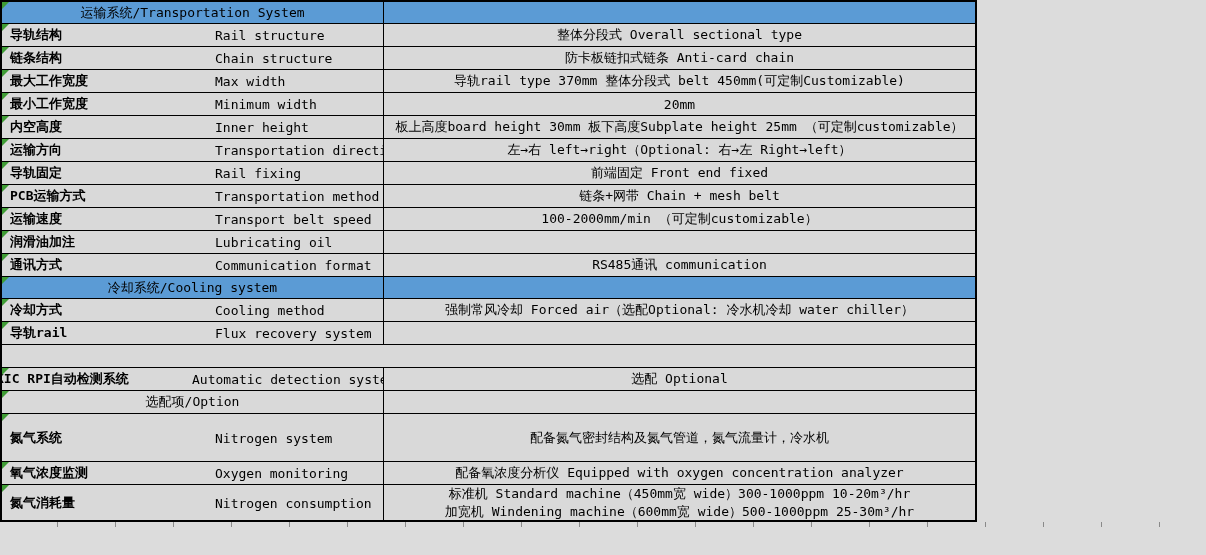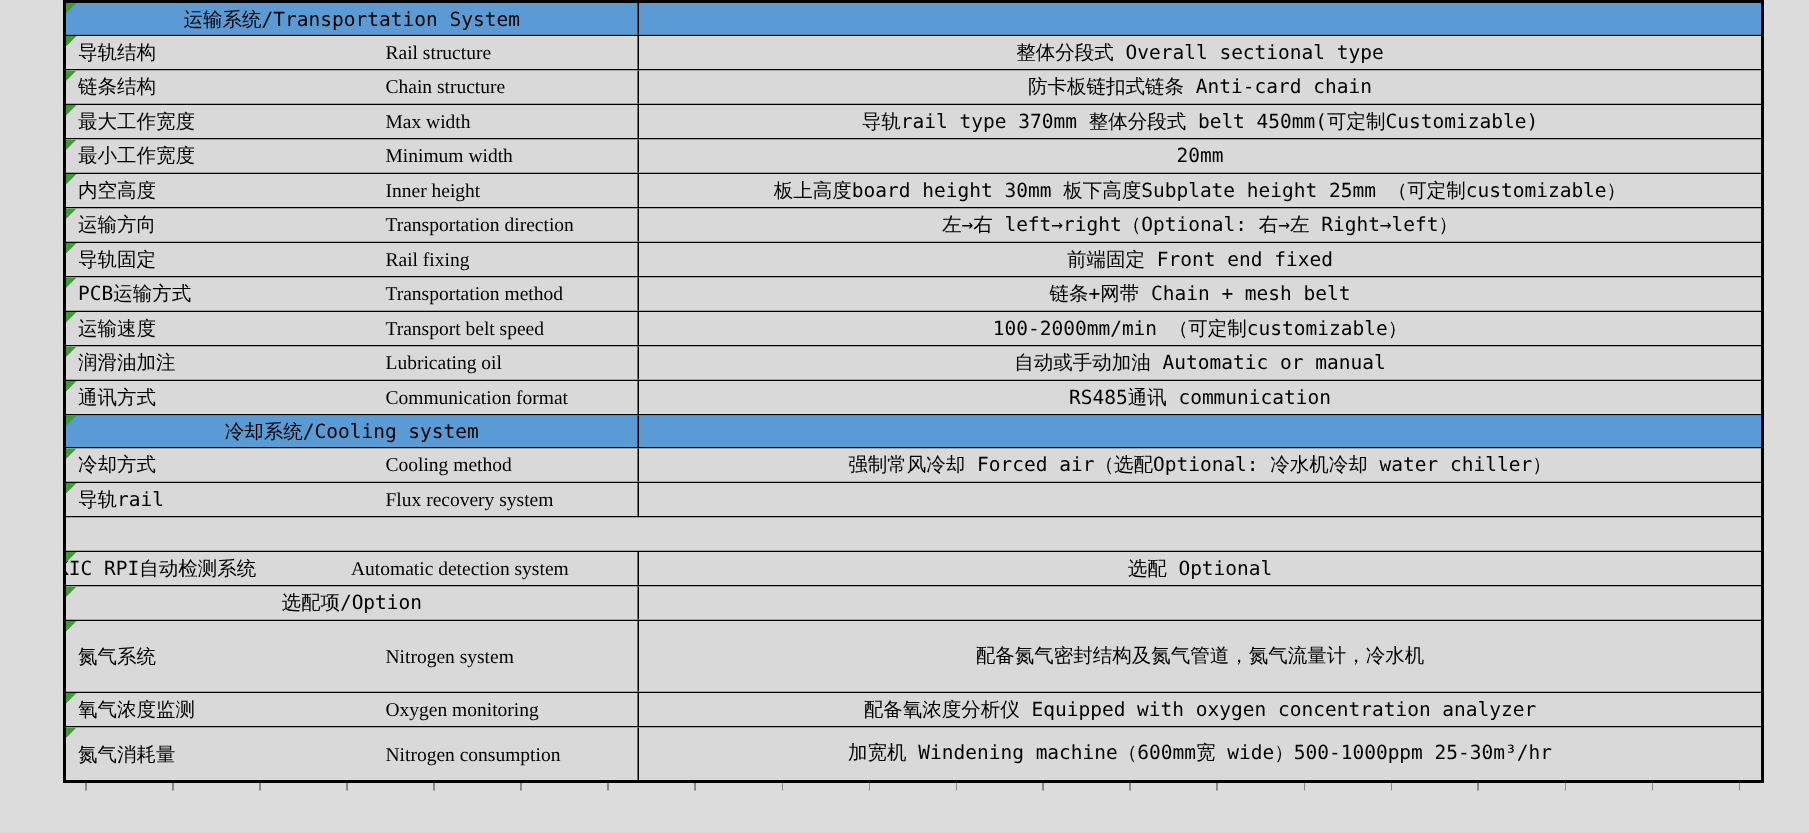--- a/index.html
+++ b/index.html
@@ -11,27 +11,26 @@
     --tick:#8a8a8a;
   }
   html,body{margin:0;padding:0;}
   body{
     width:1206px;height:555px;overflow:hidden;
     background:var(--below_bg);
     font-family:"DejaVu Sans Mono","Liberation Mono",monospace;
     font-size:13px;color:#000;
   }
   .sheet{
-    width:1134px;box-sizing:border-box;
+    width:977px;box-sizing:border-box;
     border-top:2px solid var(--border);
     border-left:2px solid var(--border);
     border-right:2px solid var(--border);
     border-bottom:2px solid var(--border);
     background:var(--cell_bg);
-    margin-left:42px;
   }
   .row{display:flex;border-bottom:1px solid var(--border);}
   .row:last-child{border-bottom:none;}
   .h-n{height:22px;}   
   .h-s{height:21px;}   
   .h-t{height:47px;}   
   .h-m{height:35px;}   
   .label-cell{
     position:relative;width:381px;flex:0 0 381px;
     border-right:1px solid var(--border);
@@ -41,28 +40,28 @@
     position:relative;flex:1 1 auto;overflow:hidden;
     display:flex;align-items:center;justify-content:center;
     text-align:center;background:var(--cell_bg);
   }
   .section .label-cell,.section .value-cell{background:var(--header_bg);}
   .tri{
     position:absolute;top:0;left:0;width:0;height:0;
     border-top:7px solid var(--triangle);
     border-right:7px solid transparent;z-index:2;
   }
-  .zh{position:absolute;left:8px;top:50%;transform:translateY(-50%);white-space:nowrap;}
-  .en{position:absolute;left:213px;top:50%;transform:translateY(-50%);white-space:nowrap;font-family:Liberation Serif, serif;}
+  .zh{position:absolute;left:8px;top:50%;transform:translateY(-50%);white-space:nowrap;font-weight:bold;}
+  .en{position:absolute;left:213px;top:50%;transform:translateY(-50%);white-space:nowrap;}
   .kic .zh{left:-6px;}
   .kic .en{left:190px;}
   .center-label{display:flex;align-items:center;justify-content:center;text-align:center;}
   .center-label .ctr{white-space:nowrap;}
   .val{white-space:nowrap;}
-  .value-lines{display:flex;justify-content:center;width:100%;}
+  .value-lines{display:flex;flex-direction:column;width:100%;}
   .h-t .value-lines{line-height:21px;}
   .h-m .value-lines{line-height:18px;}
   .below-strip{
     position:relative;width:1206px;height:9px;background:var(--below_bg);
   }
   .below-ticks{
     position:absolute;top:0;left:0;right:0;height:5px;
     background:repeating-linear-gradient(to right,
       transparent 0,transparent 57px,var(--tick) 57px,var(--tick) 58px);
   }
@@ -179,23 +178,20 @@
       <span class="val">100-2000mm/min （可定制customizable）</span>
     </div>
   </div>
 
   <div class="row h-n">
     <div class="label-cell">
       <span class="tri"></span>
       <span class="zh">润滑油加注</span>
       <span class="en">Lubricating oil</span>
     </div>
-    <div class="value-cell">
-      <span class="val">自动或手动加油 Automatic or manual</span>
-    </div>
   </div>
 
   <div class="row h-n">
     <div class="label-cell">
       <span class="tri"></span>
       <span class="zh">通讯方式</span>
       <span class="en">Communication format</span>
     </div>
     <div class="value-cell">
       <span class="val">RS485通讯 communication</span>
@@ -281,20 +277,21 @@
   </div>
 
   <div class="row h-m">
     <div class="label-cell">
       <span class="tri"></span>
       <span class="zh">氮气消耗量</span>
       <span class="en">Nitrogen consumption</span>
     </div>
     <div class="value-cell">
       <div class="value-lines">
+        <span>标准机 Standard machine（450mm宽 wide）300-1000ppm 10-20m³/hr</span>
         <span>加宽机 Windening machine（600mm宽 wide）500-1000ppm 25-30m³/hr</span>
       </div>
     </div>
   </div>
 
 </div>
 
 <div class="below-strip">
   <div class="below-ticks"></div>
 </div>

